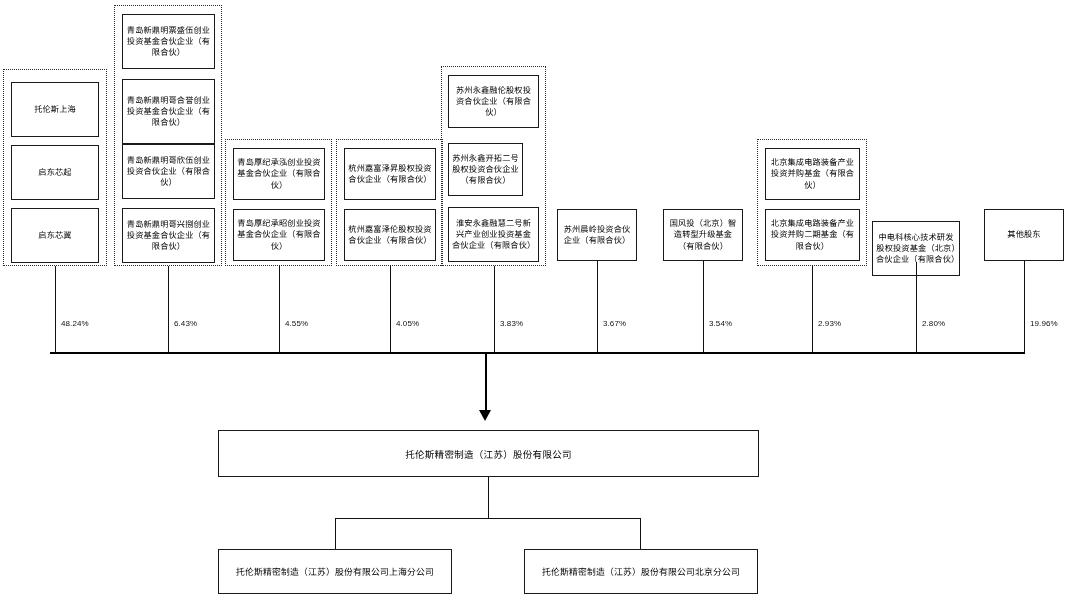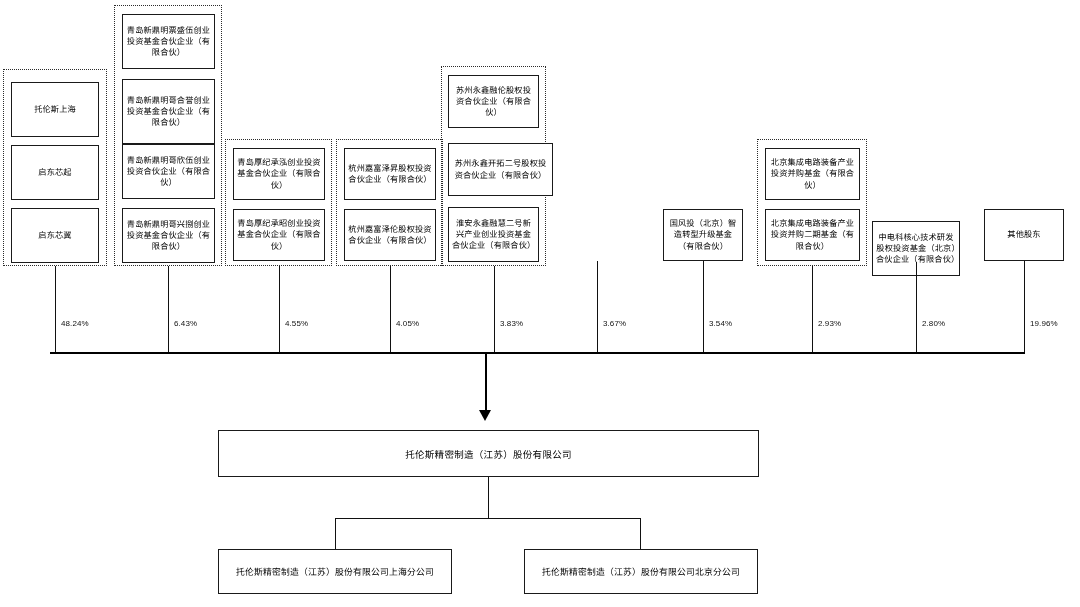--- a/index.html
+++ b/index.html
@@ -163,27 +163,30 @@
   <div class="box" style="left:344px; top:148px; width:92px; height:52px;justify-content:flex-end;">
     <span>杭州嘉富泽昇股权投资合伙企业（有限合伙）</span>
   </div>
   <div class="box" style="left:344px; top:209px; width:92px; height:52px;">
     <span>杭州嘉富泽伦股权投资合伙企业（有限合伙）</span>
   </div>
 
   <div class="box" style="left:448px; top:75px;  width:91px; height:53px;">
     <span>苏州永鑫融伦股权投资合伙企业（有限合伙）</span>
   </div>
-  <div class="box" style="left:448px; top:143px; width:105px; height:53px;">
+  <div class="box" style="left:448px; top:143px; width:75px; height:53px;">
     <span>苏州永鑫开拓二号股权投资合伙企业（有限合伙）</span>
   </div>
   <div class="box" style="left:448px; top:207px; width:91px; height:55px;">
     <span>淮安永鑫融慧二号新兴产业创业投资基金合伙企业（有限合伙）</span>
   </div>
 
+  <div class="box" style="left:557px; top:209px; width:80px; height:52px;">
+    <span>苏州晨岭投资合伙企业（有限合伙）</span>
+  </div>
 
   <div class="box" style="left:663px; top:209px; width:80px; height:52px;">
     <span>国风投（北京）智造转型升级基金（有限合伙）</span>
   </div>
 
   <div class="box" style="left:765px; top:148px; width:95px; height:52px;">
     <span>北京集成电路装备产业投资并购基金（有限合伙）</span>
   </div>
   <div class="box" style="left:765px; top:209px; width:95px; height:52px;">
     <span>北京集成电路装备产业投资并购二期基金（有限合伙）</span>

